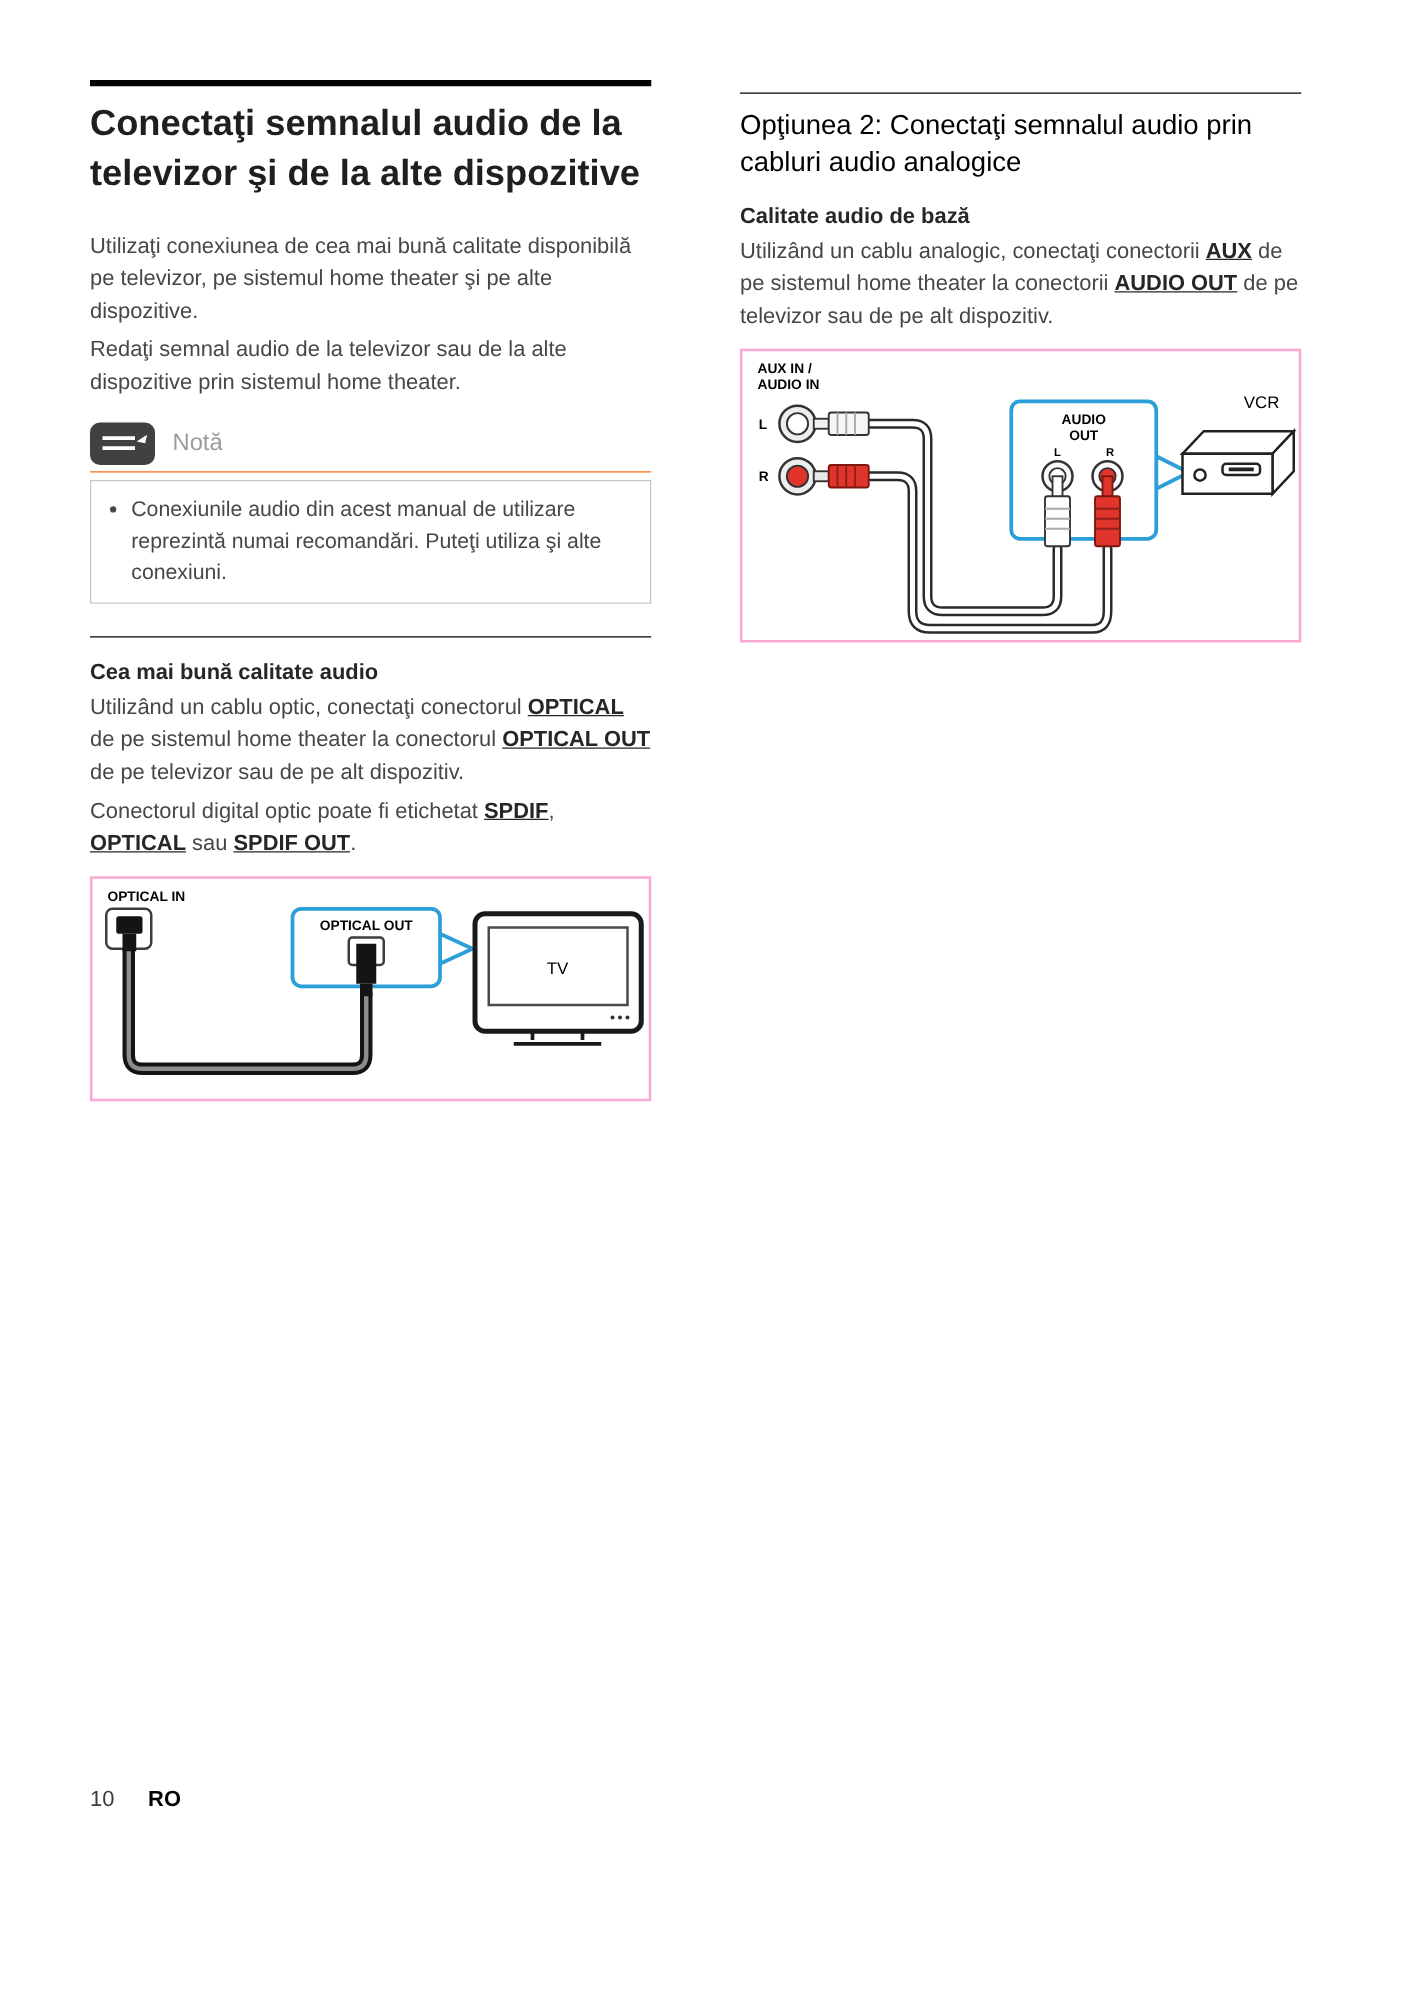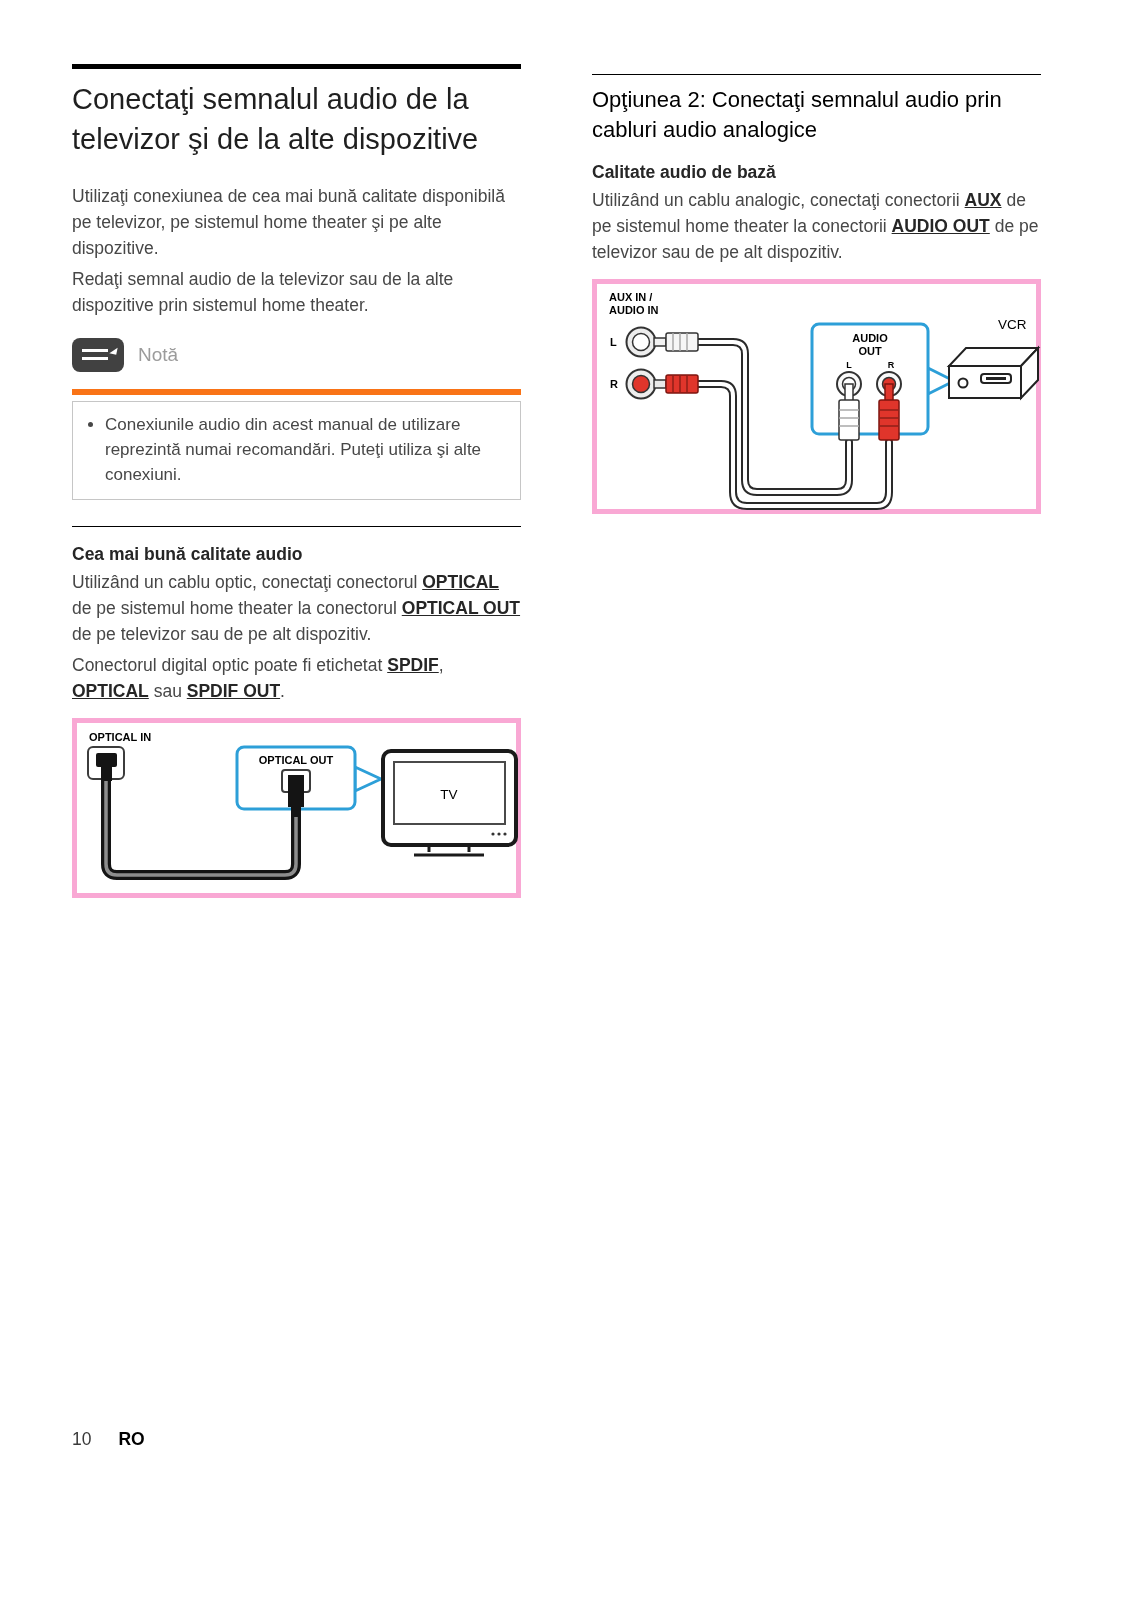--- a/index.html
+++ b/index.html
@@ -14,35 +14,35 @@
     overflow: hidden;
   }
   .col { position: absolute; width: 449px; }
   .col-left  { left: 72px;  top: 64px; }
   .col-right { left: 592px; top: 64px; }
 
   .rule-thick { height: 5px; background: #000; margin: 0 0 10px 0; }
   .rule-thin  { border-top: 1px solid #000; height: 0; }
 
   h1 {
-    font-size: 29px; line-height: 40px; font-weight: 400;
+    font-size: 29px; line-height: 40px; font-weight: 700;
     color: #1f1f1f; margin: 8px 0 24px 0;
   }
   h2 {
     font-size: 22px; line-height: 30px; font-weight: 400;
     color: #000000; margin: 10px 0 14px 0;
   }
   p { font-size: 17.5px; line-height: 26px; margin: 0 0 5px 0; color: #474747; }
   p b { font-weight: 700; color: #262626; text-decoration: underline; }
   p.subhead { font-weight: 700; color: #262626; margin: 14px 0 2px 0; }
 
   .note { margin: 20px 0 26px 0; }
   .note-head {
     display: flex; align-items: center; gap: 14px;
-    border-bottom: 6px solid #f97316; padding-bottom: 17px;
+    border-bottom: 1px solid #f97316; padding-bottom: 5px;
   }
   .note-icon {
     width: 52px; height: 34px; background: #414141;
     border-radius: 8px; position: relative; flex: 0 0 auto;
   }
   .note-icon::before {
     content: ""; position: absolute; left: 10px; top: 11px;
     width: 26px; height: 3px; background: #fff;
     box-shadow: 0 8px 0 #fff;
   }
@@ -54,21 +54,21 @@
     transform: rotate(12deg);
   }
   .note-label { color: #9b9b9b; font-size: 19px; }
   .note-box {
     border: 1px solid #c6c6c6; margin-top: 6px;
     padding: 10px 14px 12px 8px;
   }
   .note-box ul { margin: 0; padding-left: 24px; }
   .note-box li { font-size: 17px; line-height: 25px; color: #474747; }
 
-  .diagram { border: 5px solid #f9a8d4; background: #fff; }
+  .diagram { border: 2px solid #f9a8d4; background: #fff; }
   .diagram-optical { margin-top: 14px; height: 180px; }
   .diagram-analog  { margin-top: 14px; height: 235px; }
   svg { display: block; font-family: "Liberation Sans", sans-serif; }
   .dlabel { font-weight: 700; font-size: 11px; fill: #000; }
   .dsmall { font-weight: 700; font-size: 9px;  fill: #000; }
   .dtext  { font-size: 13.5px; fill: #000; }
 
   .footer {
     position: absolute; left: 72px; top: 1429px;
     font-size: 17.5px; color: #3a3a3a;

